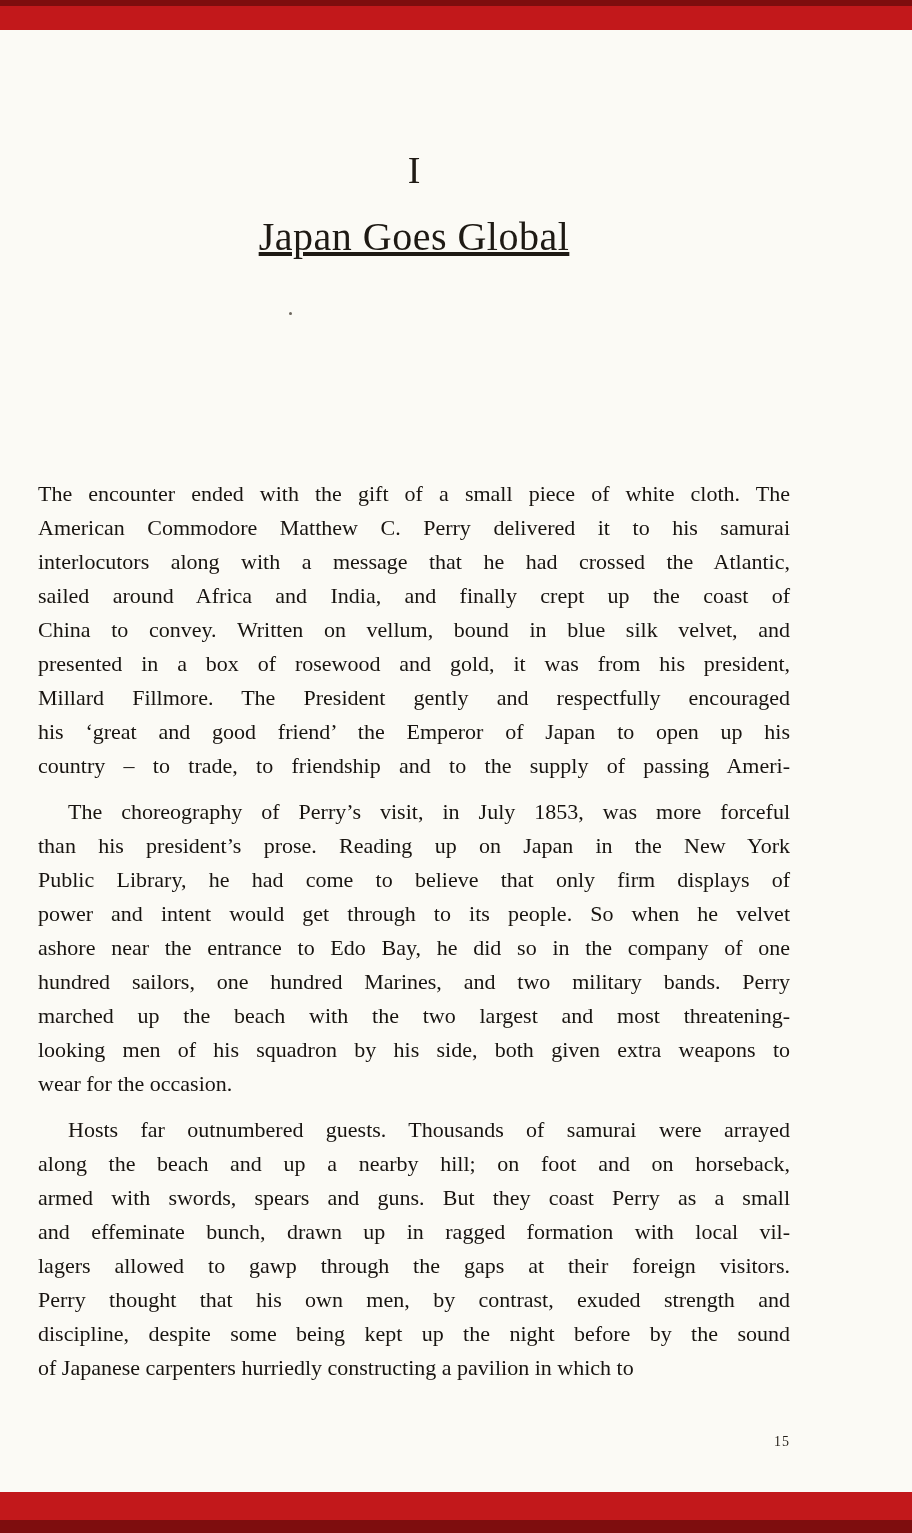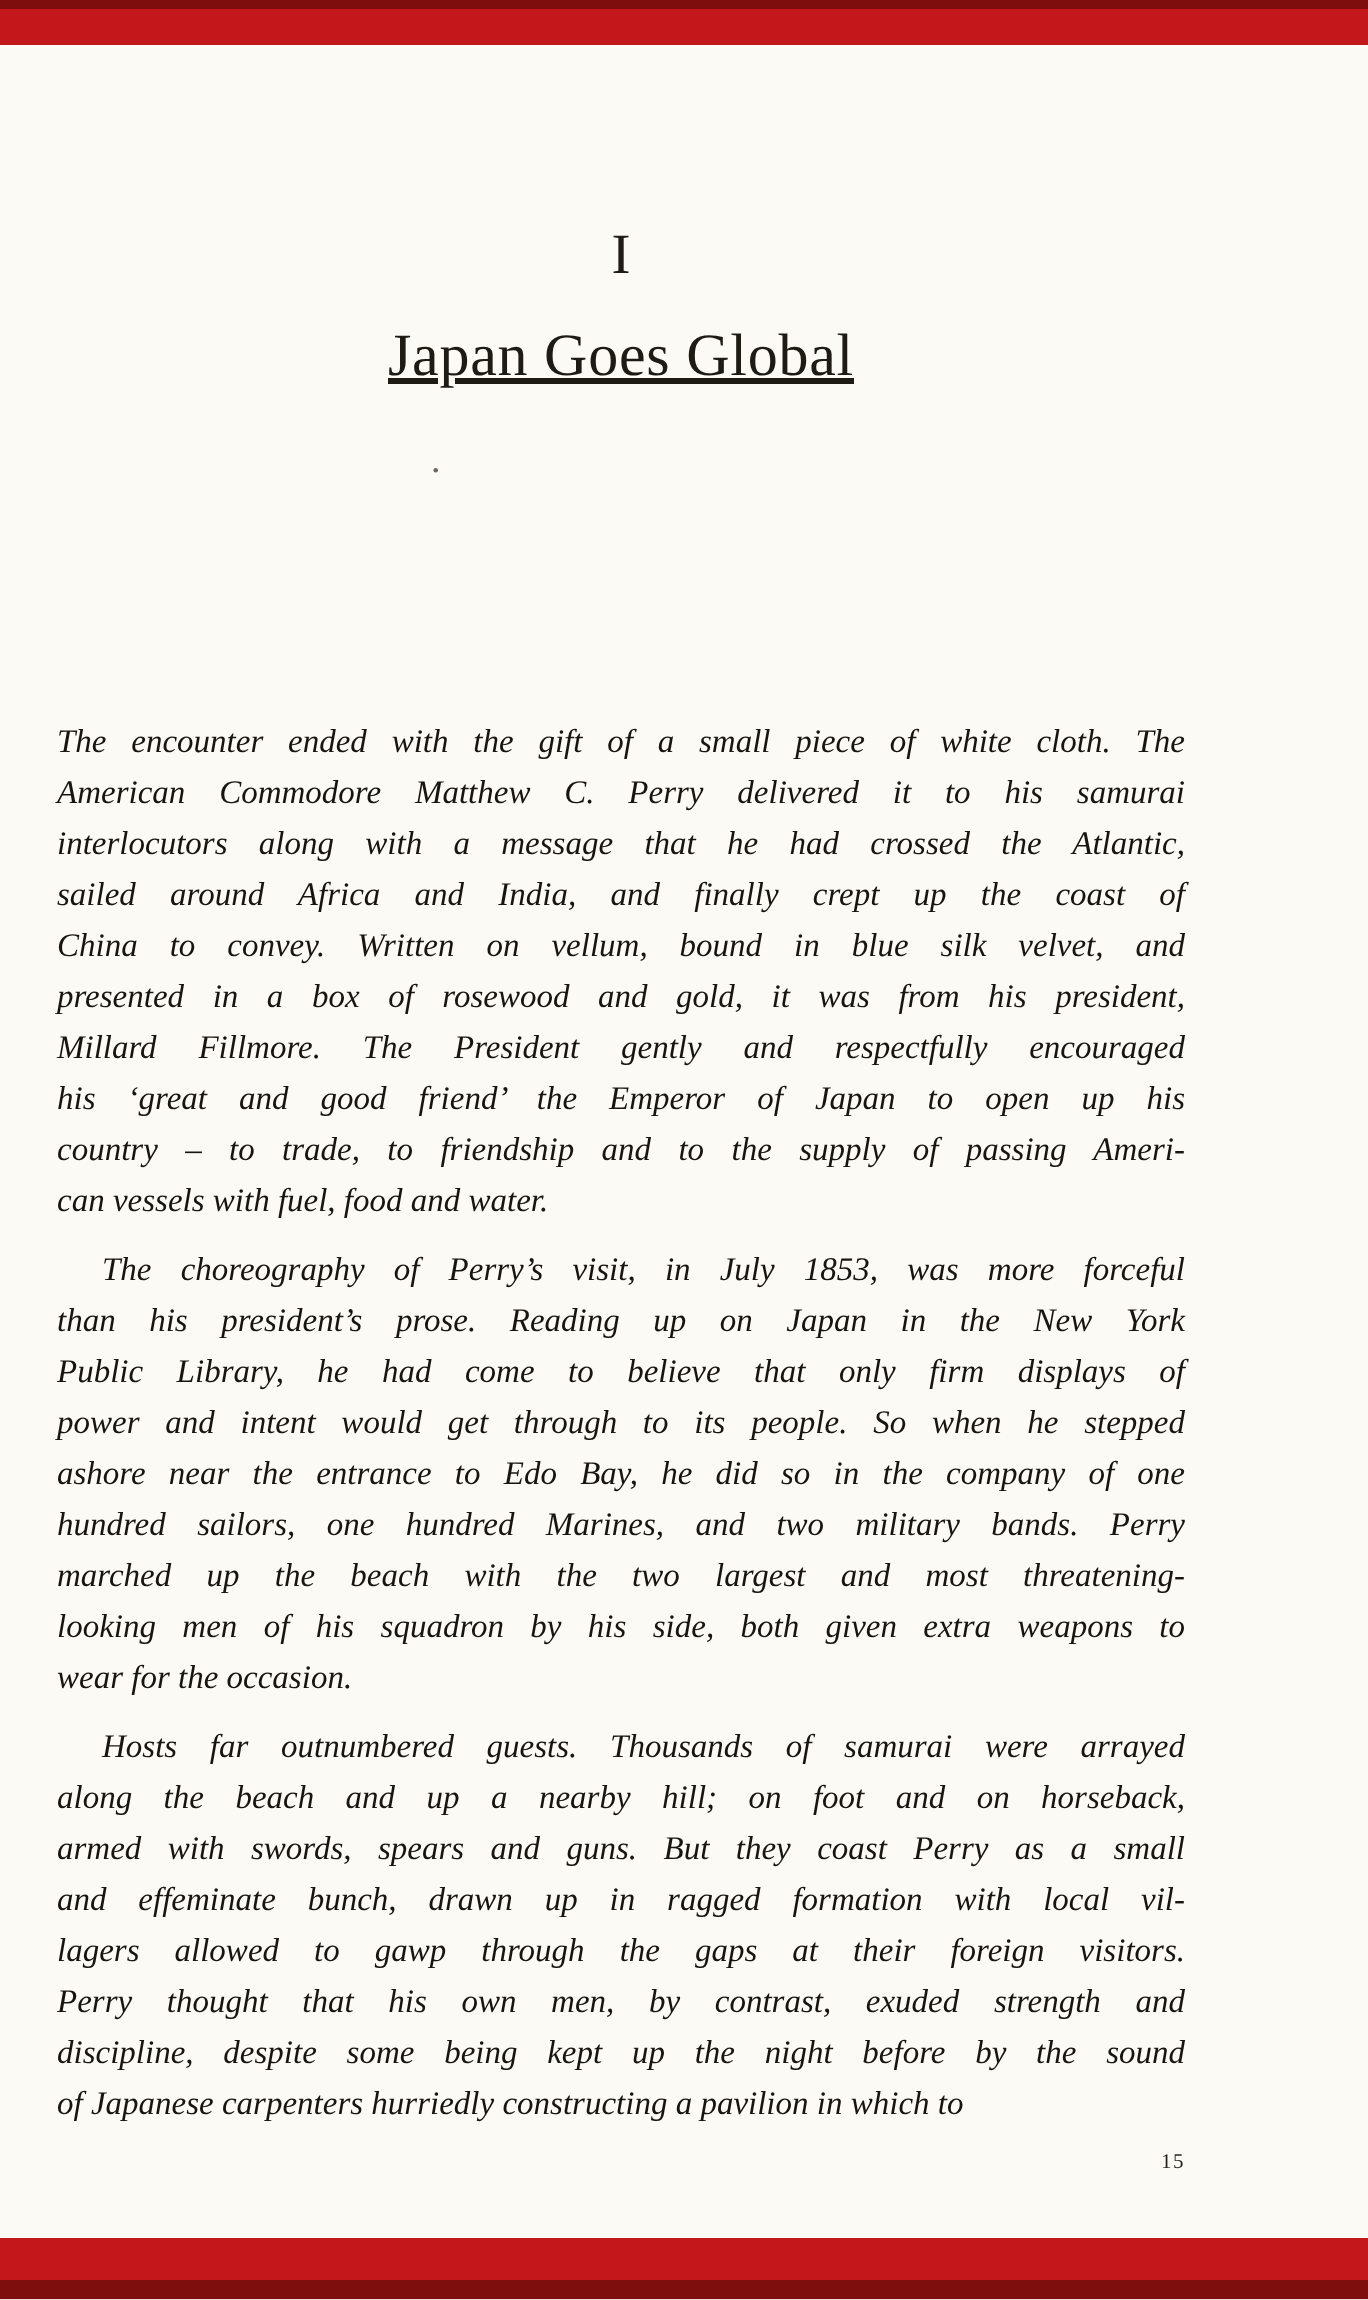--- a/index.html
+++ b/index.html
@@ -58,21 +58,20 @@
   }
 
   .body-text {
     position: absolute;
     top: 477px;
     left: 38px;
     width: 752px;
     font-size: 22px;
     line-height: 34px;
     color: #181410;
-    font-style: italic;
   }
 
   .para { margin: 0; }
 
   .line {
     text-align: justify;
     text-align-last: justify;
     white-space: normal;
   }
   .line.last { text-align-last: left; }
@@ -106,27 +105,26 @@
       <div class="para">
         <div class="line">The encounter ended with the gift of a small piece of white cloth. The</div>
         <div class="line">American Commodore Matthew C. Perry delivered it to his samurai</div>
         <div class="line">interlocutors along with a message that he had crossed the Atlantic,</div>
         <div class="line">sailed around Africa and India, and finally crept up the coast of</div>
         <div class="line">China to convey. Written on vellum, bound in blue silk velvet, and</div>
         <div class="line">presented in a box of rosewood and gold, it was from his president,</div>
         <div class="line">Millard Fillmore. The President gently and respectfully encouraged</div>
         <div class="line">his ‘great and good friend’ the Emperor of Japan to open up his</div>
         <div class="line">country – to trade, to friendship and to the supply of passing Ameri-</div>
-        <div class="line last">can vessels with fuel, food and water.</div>
       </div>
       <div class="para">
         <div class="line first-indent">The choreography of Perry’s visit, in July 1853, was more forceful</div>
         <div class="line">than his president’s prose. Reading up on Japan in the New York</div>
         <div class="line">Public Library, he had come to believe that only firm displays of</div>
-        <div class="line">power and intent would get through to its people. So when he stepped</div>
+        <div class="line">power and intent would get through to its people. So when he velvet</div>
         <div class="line">ashore near the entrance to Edo Bay, he did so in the company of one</div>
         <div class="line">hundred sailors, one hundred Marines, and two military bands. Perry</div>
         <div class="line">marched up the beach with the two largest and most threatening-</div>
         <div class="line">looking men of his squadron by his side, both given extra weapons to</div>
         <div class="line last">wear for the occasion.</div>
       </div>
       <div class="para">
         <div class="line first-indent">Hosts far outnumbered guests. Thousands of samurai were arrayed</div>
         <div class="line">along the beach and up a nearby hill; on foot and on horseback,</div>
         <div class="line">armed with swords, spears and guns. But they coast Perry as a small</div>

